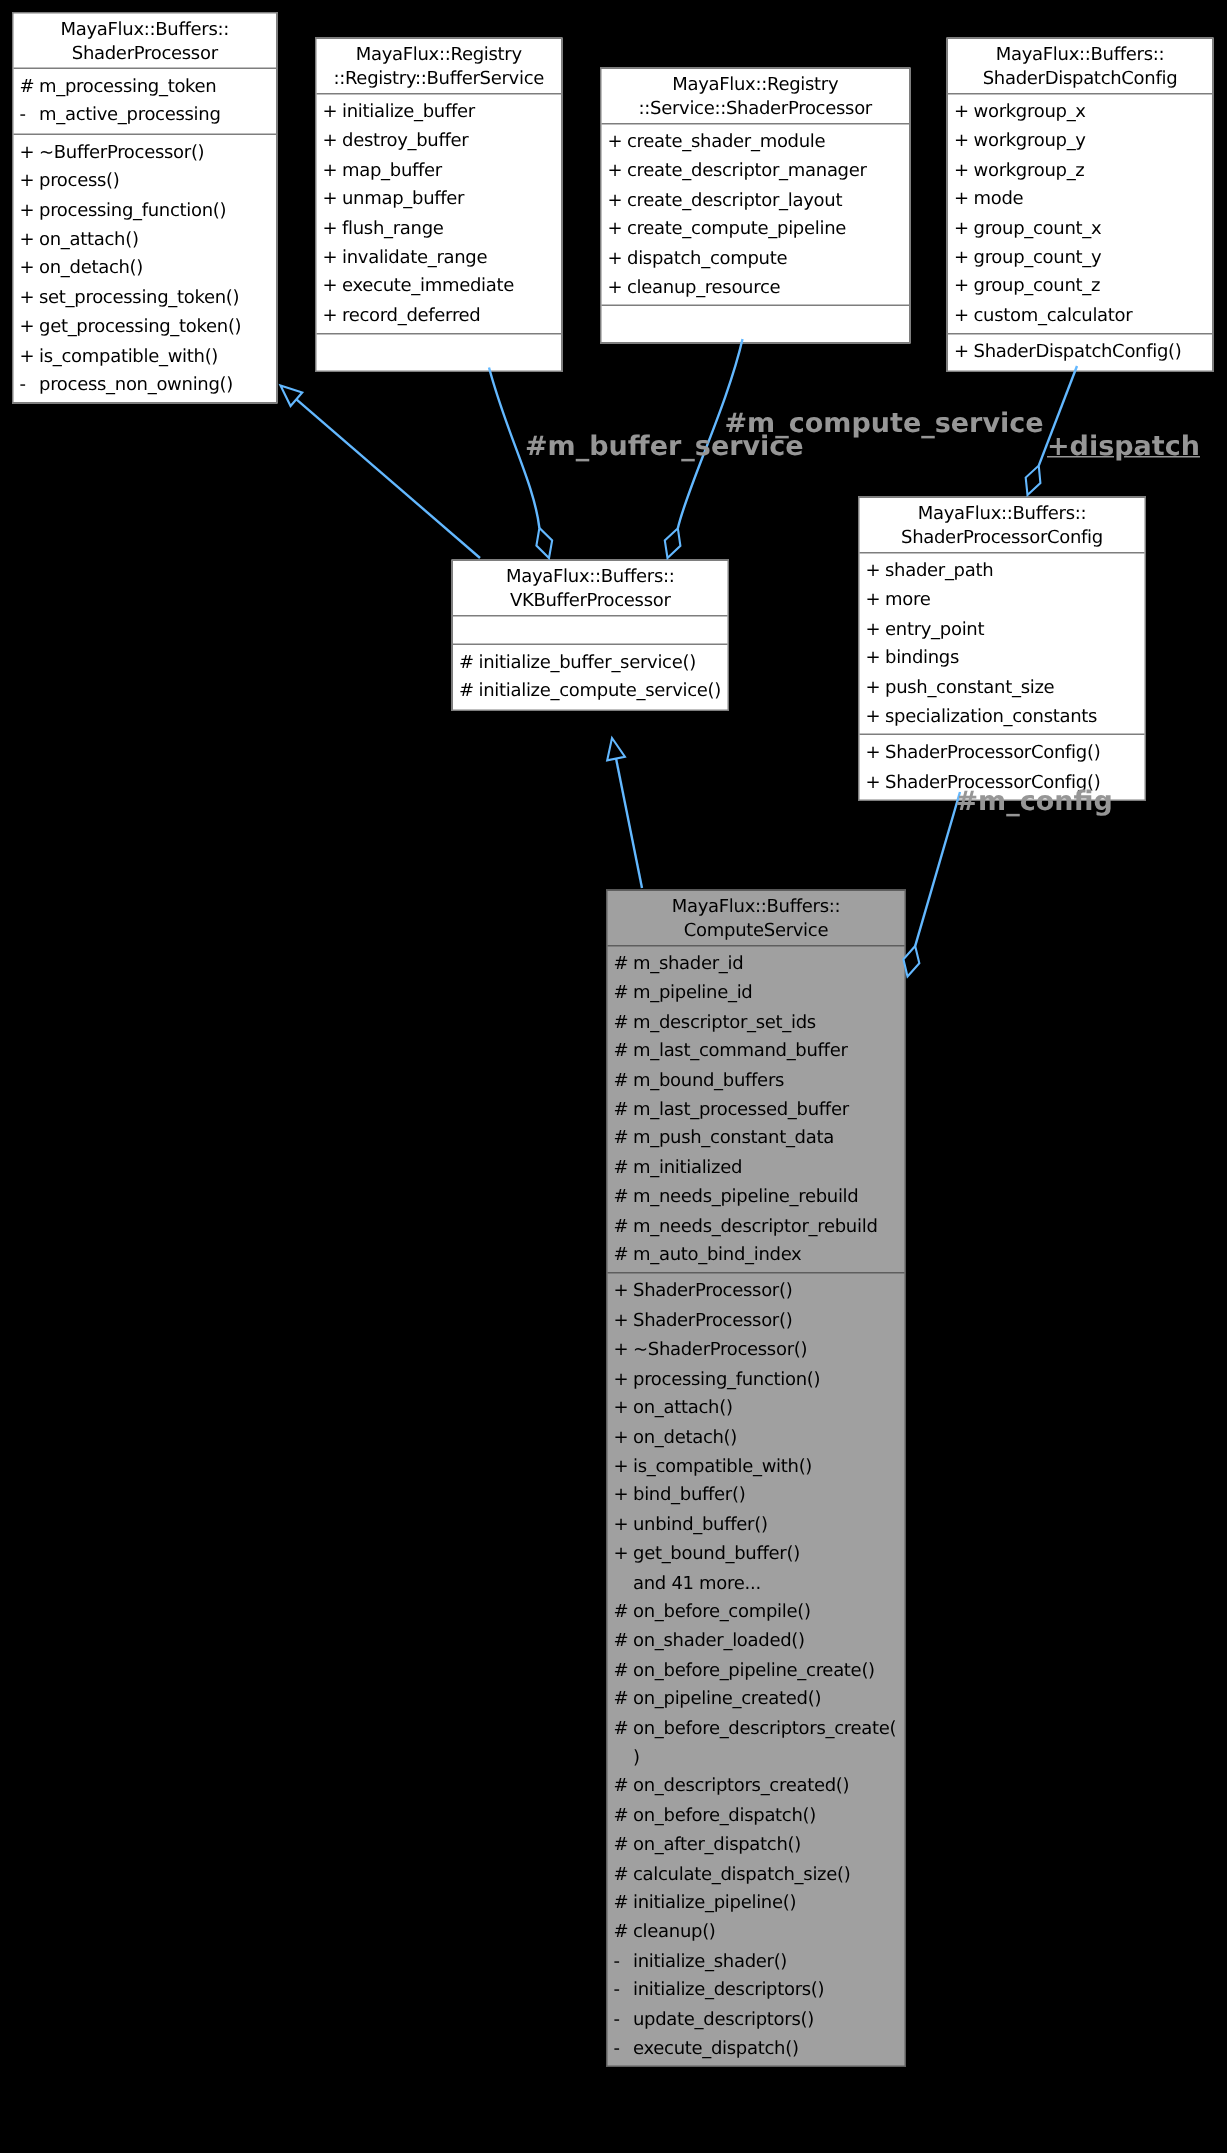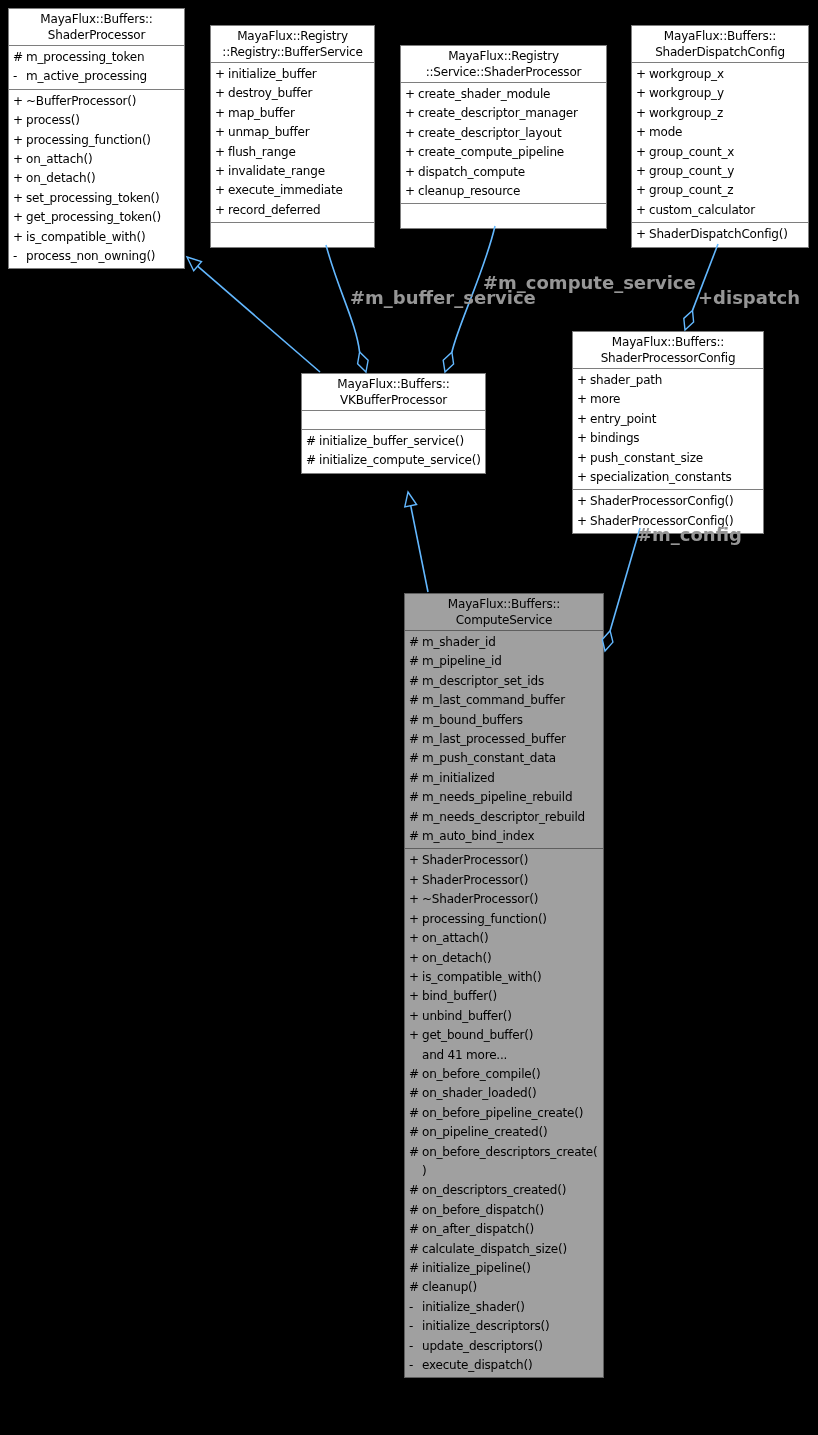--- a/index.html
+++ b/index.html
@@ -66,21 +66,21 @@
     </g>
 
     <g>
       <path class="edge-line" d="M428,592 L410.7,505.7"></path>
       <polygon class="edge-head" points="408,492 416.6,504.5 404.8,506.9"></polygon>
     </g>
   </svg>
 
   <div class="edge-label" style="left:350px; top:287px;">#m_buffer_service</div>
   <div class="edge-label" style="left:483px; top:272px;">#m_compute_service</div>
-  <div class="edge-label" style="left:698px; top:287px;">+dispatch</div>
+  <div class="edge-label" style="left:698px; top:287px;text-decoration:underline;">+dispatch</div>
   <div class="edge-label" style="left:637px; top:524px;">#m_config</div>
 
   <div class="uml-class" style="left:8px; top:8px; width:177px;">
     <div class="uml-title">
       <div>MayaFlux::Buffers::</div>
       <div>ShaderProcessor</div>
     </div>
     <div class="uml-sect">
         <div class="member-row">
           <span class="member-prefix">#</span>

